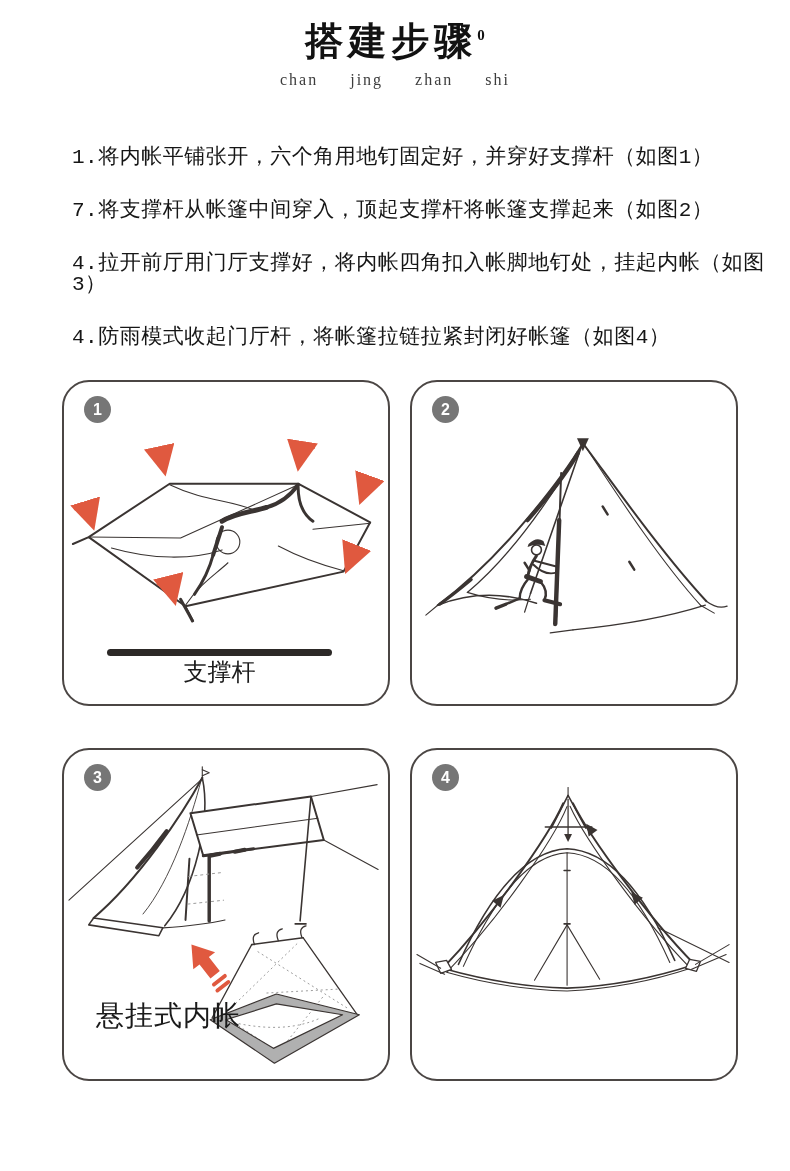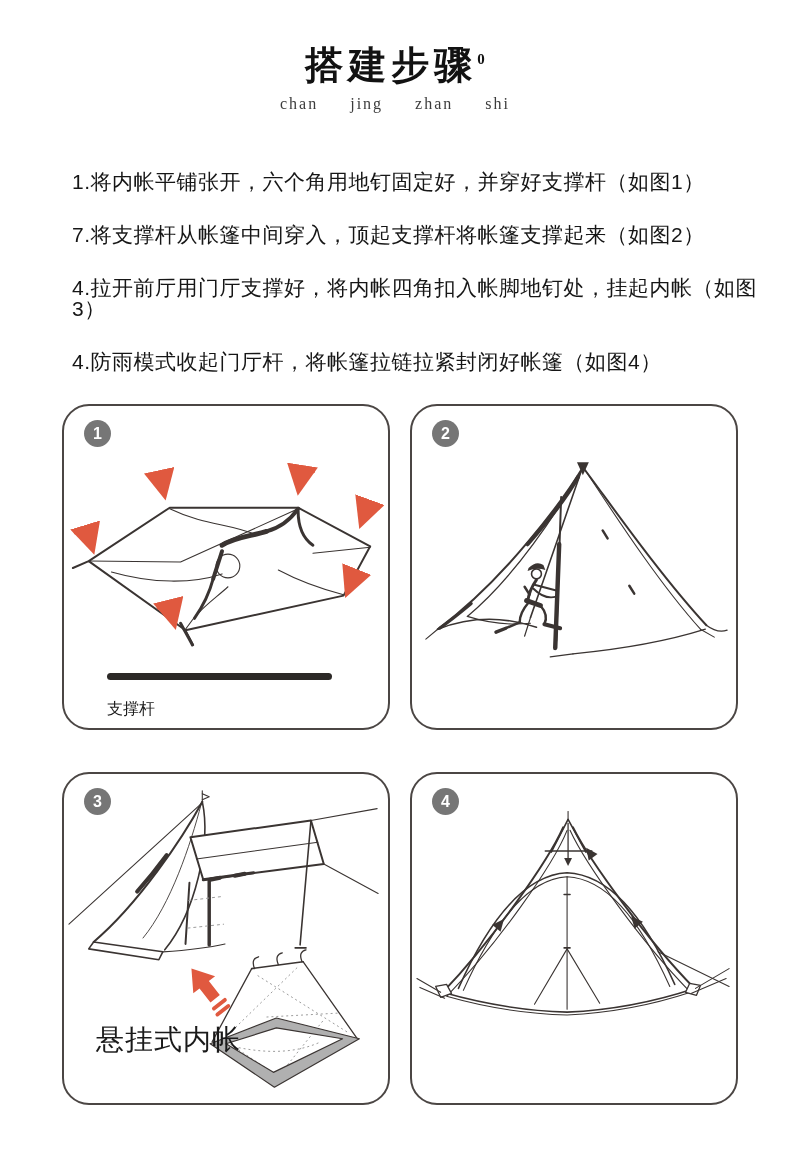--- a/index.html
+++ b/index.html
@@ -1,49 +1,49 @@
 <!DOCTYPE html>
 <html><head>
 <meta charset="utf-8">
 <style>
   html,body{margin:0;padding:0;}
   body{
     width:790px;height:1171px;background:#ffffff;position:relative;
     font-family:"Liberation Sans","DejaVu Sans",sans-serif;color:#141414;overflow:hidden;
   }
   
-  .header{text-align:center;padding-top:44px;}
+  .header{text-align:center;padding-top:20px;}
   .title{
     margin:0;font-family:"Liberation Serif","DejaVu Serif",serif;
     font-size:38px;font-weight:700;letter-spacing:5px;color:#121212;line-height:1.15;
   }
   .title sup{font-size:15px;letter-spacing:0;vertical-align:super;font-weight:700;}
   .pinyin{
     margin-top:7px;font-family:"Liberation Serif","DejaVu Serif",serif;
     font-size:16px;color:#3c3c3c;word-spacing:26px;letter-spacing:2px;
   }
   
   .steps{list-style:none;margin:58px 0 0 72px;padding:0;
-    font-family:Liberation Sans, sans-serif;
+    font-family:Liberation Mono, monospace;
     font-size:21px;line-height:1;color:#161616;}
   .steps li{margin-bottom:32px;letter-spacing:.5px;}
   
   .grid{display:grid;grid-template-columns:328px 328px;column-gap:20px;row-gap:42px;
     margin:30px 0 0 62px;}
   .panel{position:relative;box-sizing:border-box;height:326px;background:#fff;
     border:2px solid #4b4644;border-radius:27px;}
   .panel.tall{height:333px;}
   .badge{position:absolute;top:14px;left:20px;width:27px;height:27px;border-radius:50%;
     background:#767676;color:#fff;font-weight:bold;font-size:16px;line-height:27px;
     text-align:center;font-family:"Liberation Sans",sans-serif;}
   .illus{position:absolute;left:0;top:0;width:100%;height:100%;}
   .pole-bar{position:absolute;left:43px;width:225px;bottom:48px;height:7px;border-radius:3.5px;
     background:#2c2927;}
-  .caption-center{position:absolute;left:43px;width:225px;bottom:8px;
-    font-size:16px;color:#1a1a1a;}
+  .caption-center{position:absolute;left:43px;width:225px;bottom:16px;text-align:center;
+    font-size:24px;color:#1a1a1a;}
   .caption-left{position:absolute;left:32px;bottom:44px;font-size:28px;color:#1a1a1a;letter-spacing:1px;}
   
   .s{stroke:#3a3432;fill:none;stroke-linecap:round;stroke-linejoin:round;}
   .f{fill:#3a3432;stroke:none;}
   .w08{stroke-width:.9}.w1{stroke-width:1.1}.w12{stroke-width:1.3}.w15{stroke-width:1.6}
   .w2{stroke-width:2}.w25{stroke-width:2.5}.w3{stroke-width:3}.w35{stroke-width:3.5}
   .w4{stroke-width:4}.w45{stroke-width:4.5}.w5{stroke-width:5}
   .red{stroke:#e0593f;fill:none;stroke-linecap:round;}
   .redf{fill:#e0593f;stroke:none;}
   .mesh{stroke:#8f8f8f;stroke-width:.9;fill:none;stroke-dasharray:2,3;}

